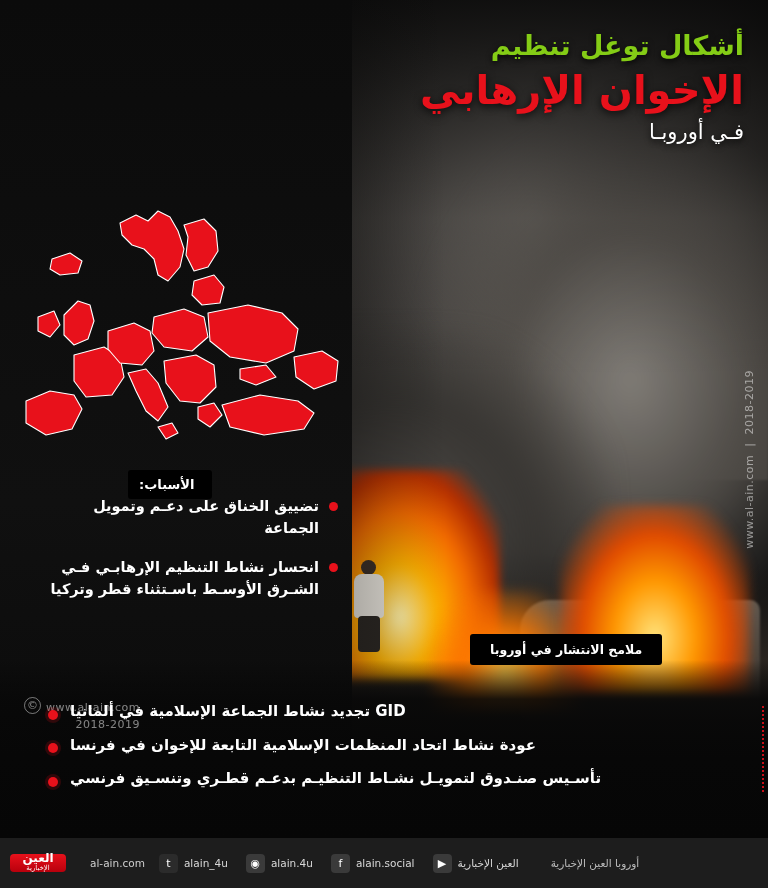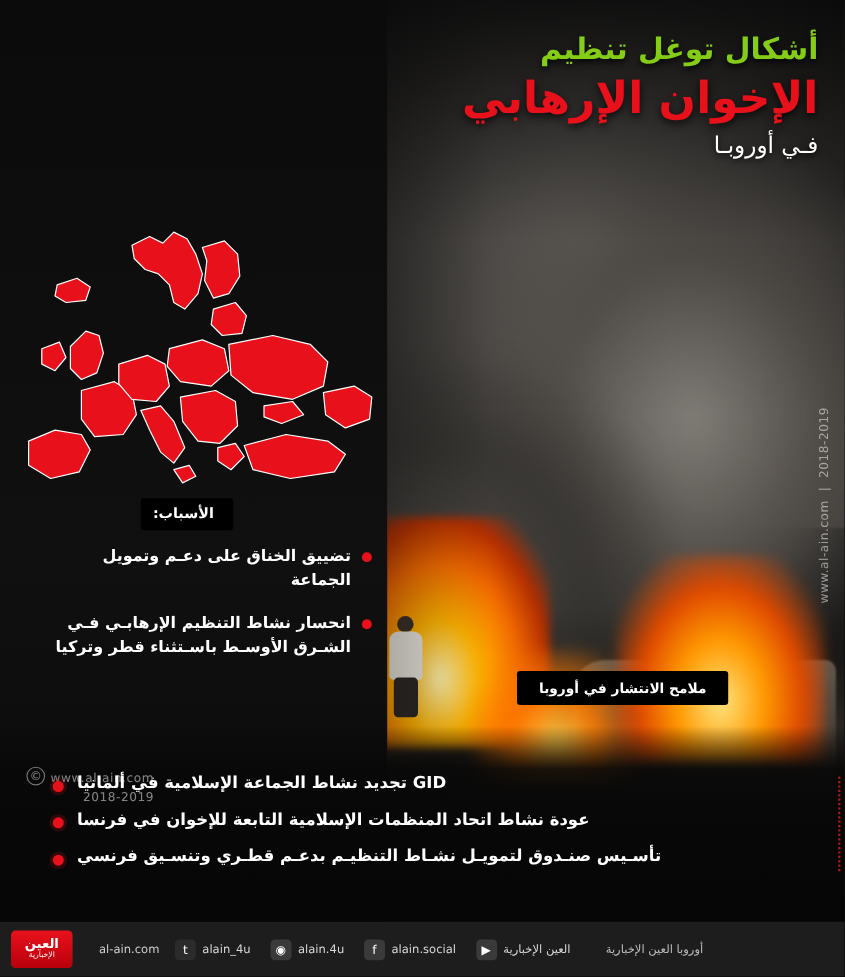--- a/index.html
+++ b/index.html
@@ -137,22 +137,22 @@
 
   
   .tag {
     position: absolute; z-index: 7;
     background: #000; color: #fff;
     font-size: 13px; font-weight: bold;
     padding: 7px 18px;
     border-radius: 3px;
     white-space: nowrap;
   }
-  .tag-reasons { left: 128px; top: 453px; padding-left: 11px; }
-  .tag-spread  { left: 470px; top: 610px; font-size: 12.5px; padding: 8px 20px; }
+  .tag-reasons { left: 128px; top: 470px; padding-left: 11px; }
+  .tag-spread  { left: 470px; top: 634px; font-size: 12.5px; padding: 8px 20px; }
 
   
   .reasons {
     position: absolute; right: 430px; top: 495px; width: 300px; z-index: 7;
     text-align: right;
   }
   .reason-item {
     display: flex; flex-direction: row; align-items: flex-start;
     gap: 10px; margin-bottom: 16px;
   }
@@ -224,21 +224,21 @@
     width: 19px; height: 19px; border-radius: 4px; background: #3a3a3a;
     display: flex; align-items: center; justify-content: center;
     color: #fff; font-size: 11px; line-height: 1;
   }
   .soc .ic.tw { background: #2b2b2b; }
   .footer-mid {
     color: #bdbdbd; font-size: 10.5px; margin: 0 14px;
   }
   .footer-url { color: #cfcfcf; font-size: 10.5px; margin-left: 12px; }
   .logo {
-    width: 56px; height: 34px; border-radius: 4px;
+    width: 56px; height: 18px; border-radius: 4px;
     background: linear-gradient(180deg, #e8111b, #b8000c);
     display: flex; flex-direction: column; align-items: center; justify-content: center;
     color: #fff; margin-right: 12px; margin-left: 10px;
   }
   .logo .l-top { font-size: 12px; font-weight: bold; line-height: 1; }
   .logo .l-bot { font-size: 7px; line-height: 1.4; opacity: .95; }
 </style>
 </head>
 <body>
 

